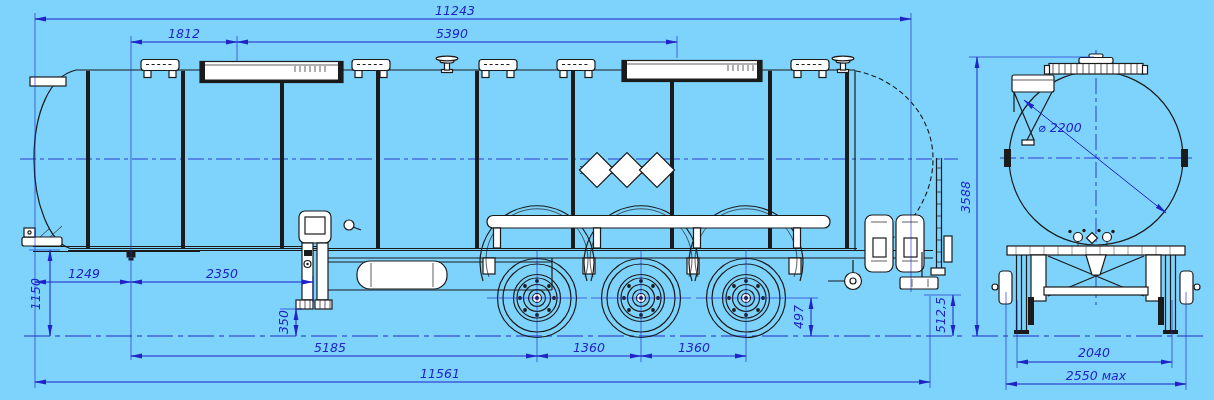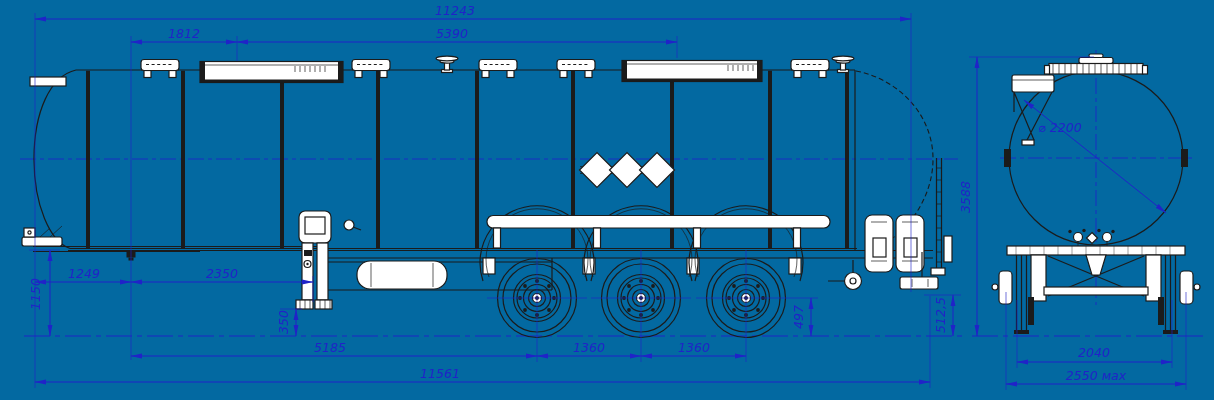--- a/index.html
+++ b/index.html
@@ -1,16 +1,16 @@
 <!DOCTYPE html>
 <html><head>
 <meta charset="utf-8">
 <style>
   html,body{margin:0;padding:0;background:#fff;}
-  .canvas{position:relative;width:1214px;height:400px;background:#0369a1;overflow:hidden;}
+  .canvas{position:relative;width:1214px;height:400px;background:#7dd3fc;overflow:hidden;}
   svg{display:block;}
   .ol{stroke:#1b1b1b;fill:none;stroke-width:1.2;}
   .fw{fill:#ffffff;stroke:#1b1b1b;stroke-width:1.2;}
   .fd{fill:#1b1b1b;stroke:none;}
   .thin{stroke:#1b1b1b;fill:none;stroke-width:.7;}
   .dash{stroke:#1b1b1b;fill:none;stroke-width:1.1;stroke-dasharray:5 3;}
   .dim{stroke:#2023c8;fill:none;stroke-width:1;}
   .ext{stroke:#2023c8;fill:none;stroke-width:.8;opacity:.8;}
   .cl{stroke:#2023c8;fill:none;stroke-width:.9;stroke-dasharray:16 4 4 4;opacity:.95;}
   .gnd{stroke:#2023c8;fill:none;stroke-width:1.1;stroke-dasharray:26 5 5 5;opacity:.95;}

